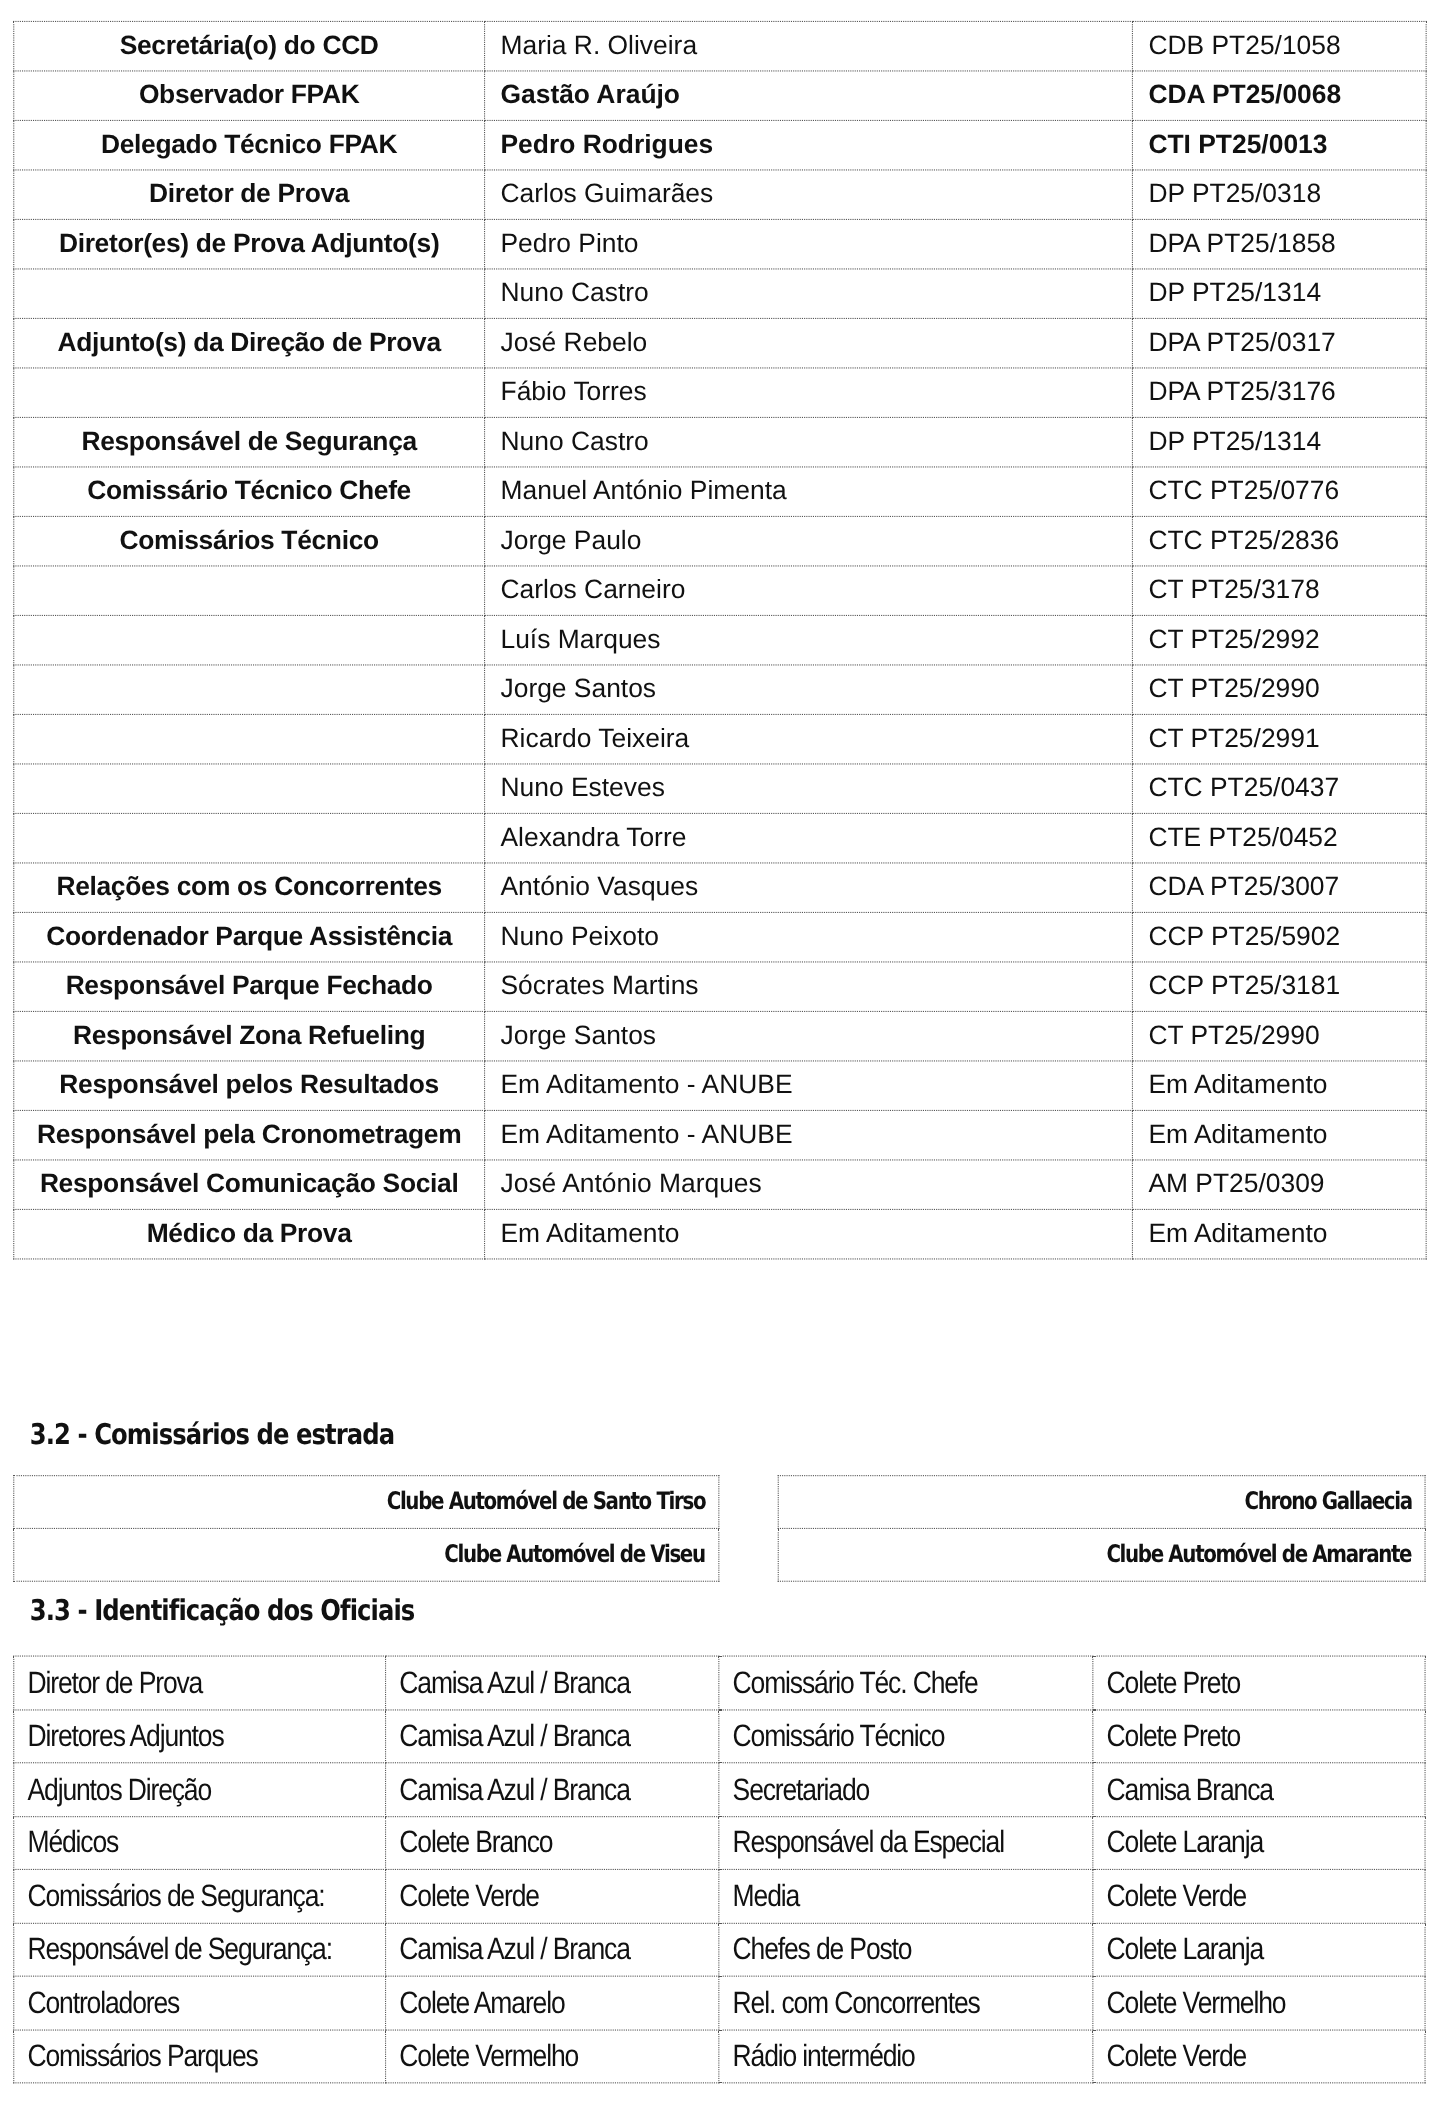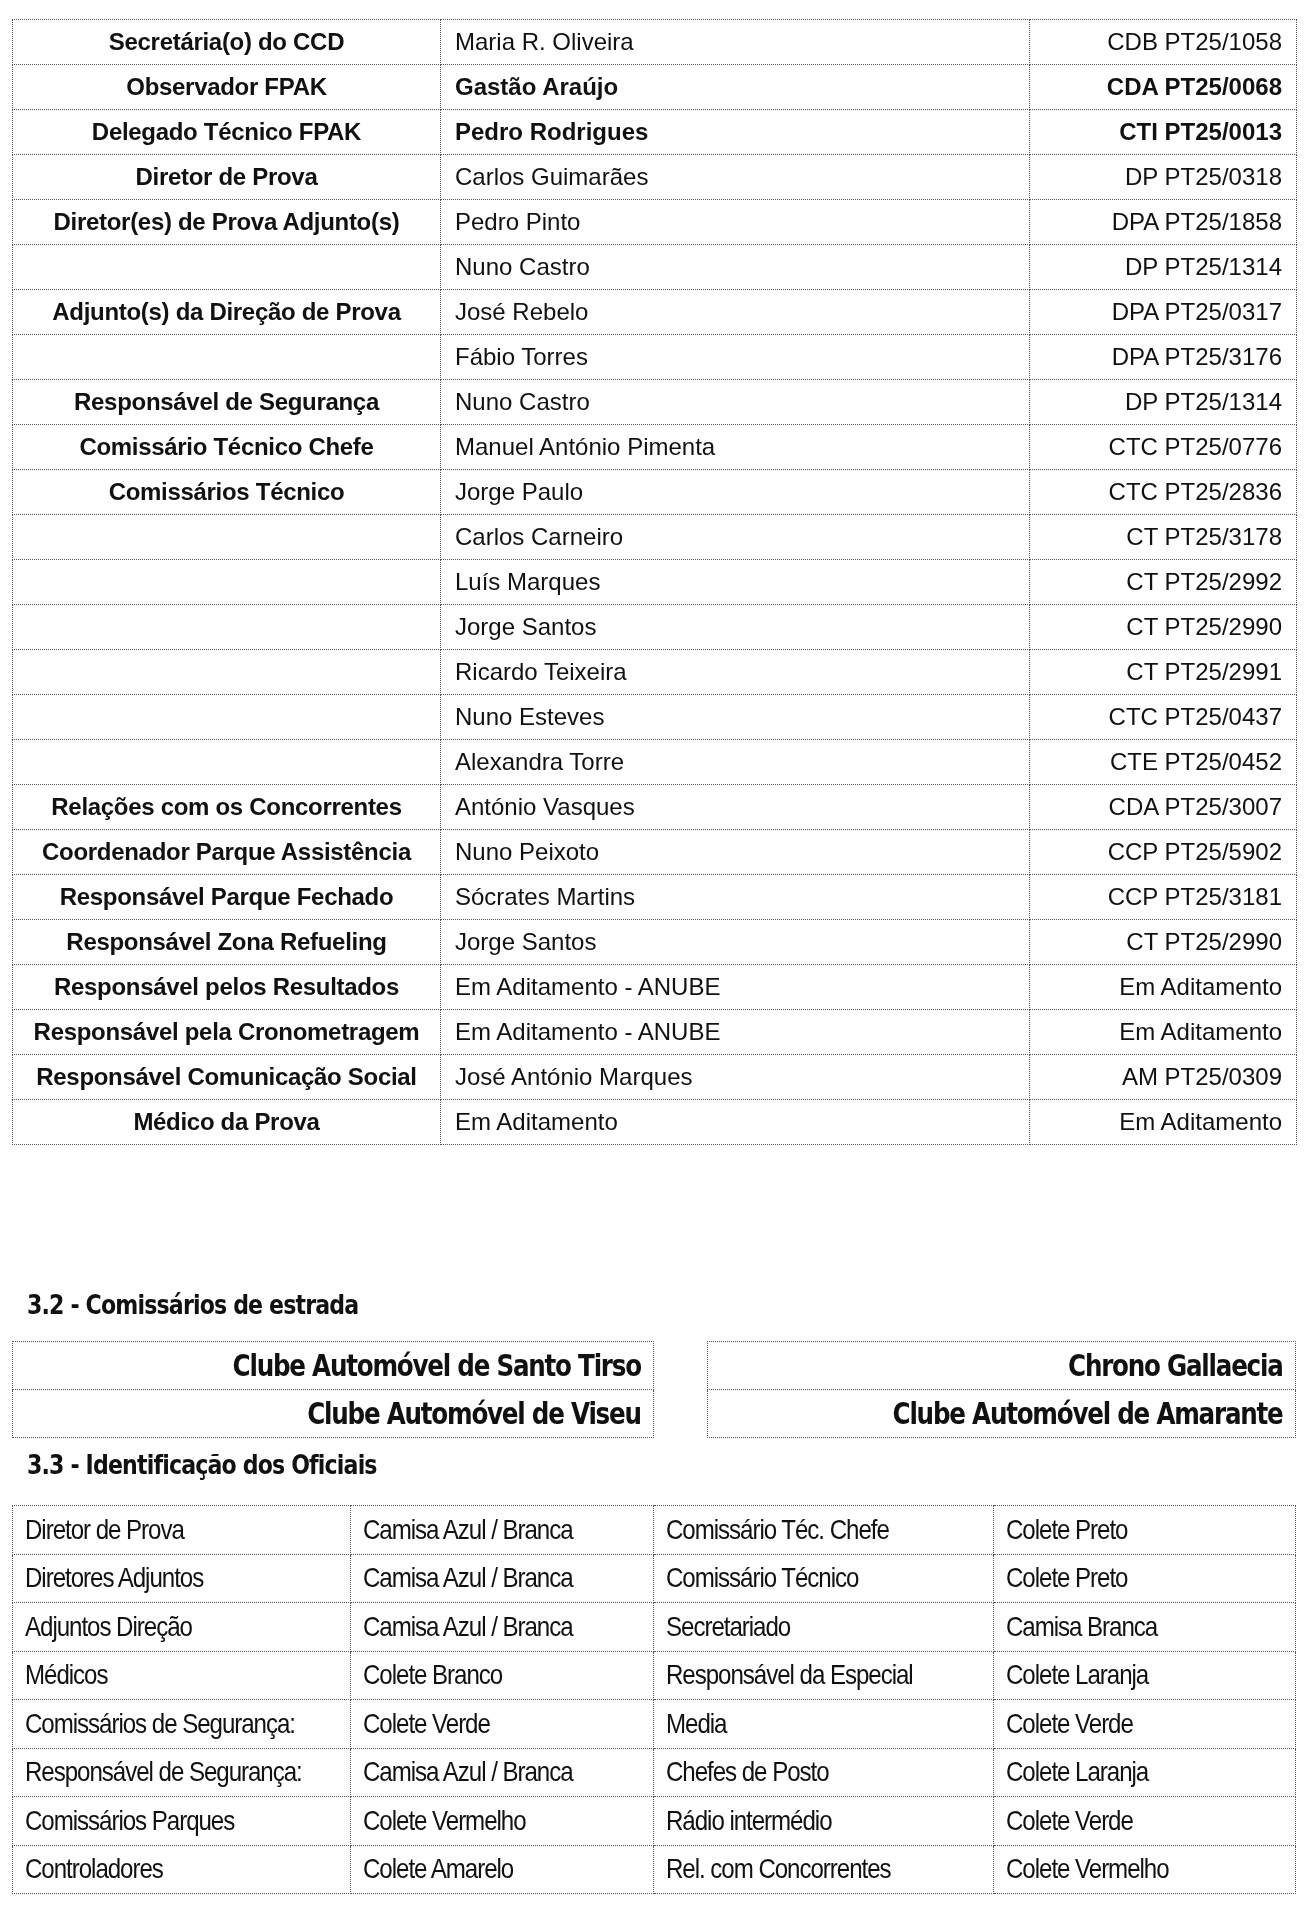--- a/index.html
+++ b/index.html
@@ -9,39 +9,39 @@
   
   .t1 { position: absolute; left: 12px; top: 19px; width: 1284px;
         border-collapse: collapse; table-layout: fixed; }
   .t1 td { border: 1px dotted #555; height: 44px; padding: 0 14px; font-size: 24px;
            white-space: nowrap; overflow: hidden; vertical-align: middle; }
   .t1 col.c1 { width: 428px; }
   .t1 col.c2 { width: 589px; }
   .t1 col.c3 { width: 267px; }
   .t1 td.role { font-weight: bold; text-align: center; letter-spacing: -0.3px; }
   .t1 td.name { }
-  .t1 td.code { text-align: right; }
+  .t1 td.code { text-align: left; }
   .t1 td.bold { font-weight: bold; }
   .t1 tr.tall td { height: 83px; }
   .t1 tr.tall td.role { vertical-align: top; padding-top: 8px; }
   .t1 tr.tall td.name, .t1 tr.tall td.code { vertical-align: middle; padding-top: 18px; }
 
   
   .sec { position: absolute; left: 27px; font-size: 26px; font-weight: bold;
          letter-spacing: -1px; font-family: "DejaVu Sans", sans-serif; transform: scaleX(0.85);
          transform-origin: left center; }
   .sec.s32 { top: 1290px; }
   .sec.s33 { top: 1450px; }
 
   
   .rbox { position: absolute; top: 1341px; border-collapse: collapse; table-layout: fixed; }
   .rbox.left { left: 12px; width: 642px; }
   .rbox.right { left: 707px; width: 589px; }
   .rbox td { border: 1px dotted #555; height: 47px; padding: 0 12px; text-align: right;
-             font-size: 30px; font-weight: bold; letter-spacing: -1.5px; white-space: nowrap;
+             font-size: 22px; font-weight: bold; letter-spacing: -1.5px; white-space: nowrap;
              font-family: "DejaVu Sans", sans-serif; }
   .rbox td span { display: inline-block; transform: scaleX(0.82); transform-origin: right center; }
 
   
   .t3 { position: absolute; left: 12px; top: 1505px; width: 1283px;
         border-collapse: collapse; table-layout: fixed; }
   .t3 col.a { width: 338px; }
   .t3 col.b { width: 303px; }
   .t3 col.c { width: 340px; }
   .t3 col.d { width: 302px; }
@@ -250,25 +250,25 @@
         <td><span>Media</span></td>
         <td><span>Colete Verde</span></td>
       </tr>
       <tr>
         <td><span>Responsável de Segurança:</span></td>
         <td><span>Camisa Azul / Branca</span></td>
         <td><span>Chefes de Posto</span></td>
         <td><span>Colete Laranja</span></td>
       </tr>
       <tr>
+        <td><span>Controladores</span></td>
+        <td><span>Colete Amarelo</span></td>
+        <td><span>Rel. com Concorrentes</span></td>
+        <td><span>Colete Vermelho</span></td>
+      </tr>
+      <tr>
         <td><span>Comissários Parques</span></td>
         <td><span>Colete Vermelho</span></td>
         <td><span>Rádio intermédio</span></td>
         <td><span>Colete Verde</span></td>
       </tr>
-      <tr>
-        <td><span>Controladores</span></td>
-        <td><span>Colete Amarelo</span></td>
-        <td><span>Rel. com Concorrentes</span></td>
-        <td><span>Colete Vermelho</span></td>
-      </tr>
     </tbody>
 </table>
 
 </body></html>

